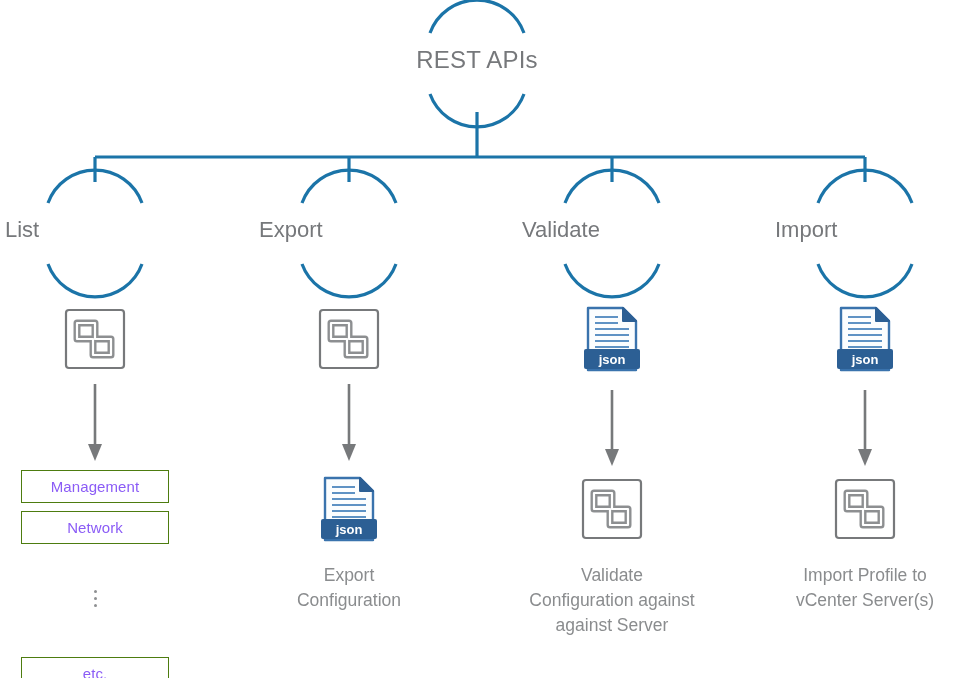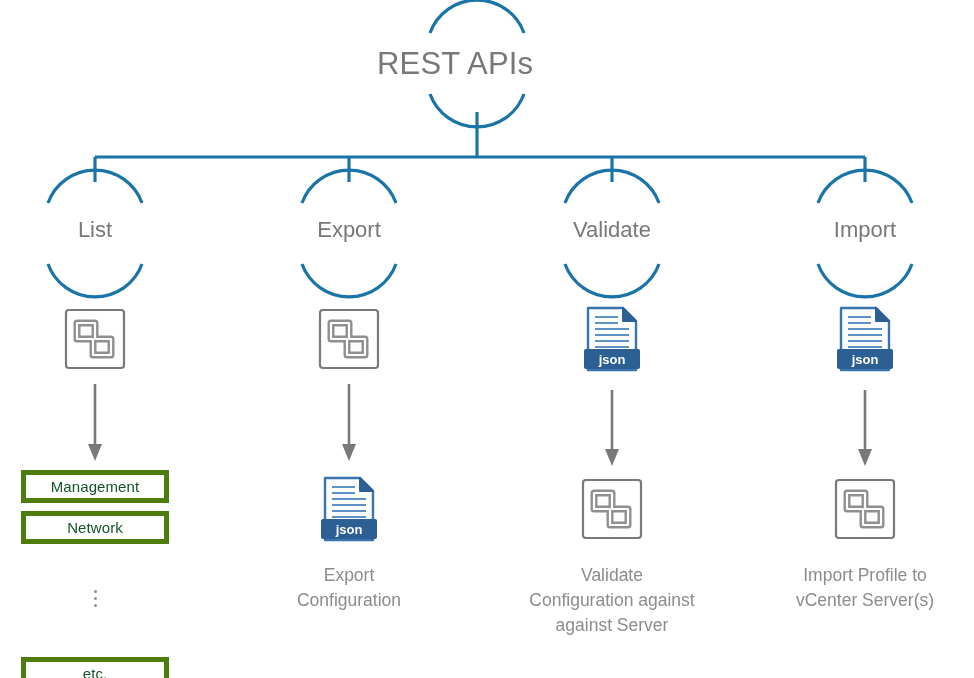--- a/index.html
+++ b/index.html
@@ -25,53 +25,54 @@
     left: 0; top: 0;
     width: 974px; height: 678px;
     pointer-events: none;
   }
   
   .root-title {
     position: absolute;
     left: 377px;
     top: 46px;
     width: 200px;
-    font-size: 31px;
+    text-align: center;
+    font-size: 24px;
     color: #76787b;
     letter-spacing: 0.2px;
     white-space: nowrap;
   }
   
   .node-label {
     position: absolute;
     width: 180px;
-    text-align: center;
+    text-align: left;
     font-size: 22px;
     color: #76787b;
     white-space: nowrap;
   }
   
   .caption {
     position: absolute;
     width: 260px;
     text-align: center;
     font-size: 17.5px;
     line-height: 25px;
     color: #8a8c8e;
   }
   .caption span { display: block; }
   
   .list-box {
     position: absolute;
     width: 148px;
     height: 33px;
     box-sizing: border-box;
-    border: 5px solid #4d7c0f;
+    border: 1px solid #4d7c0f;
     background: #ffffff;
-    color: #14532d;
+    color: #8b5cf6;
     font-size: 15px;
     display: flex;
     align-items: center;
     justify-content: center;
     letter-spacing: 0.1px;
   }
   .ellipsis-dots {
     position: absolute;
     width: 148px;
     display: flex;

